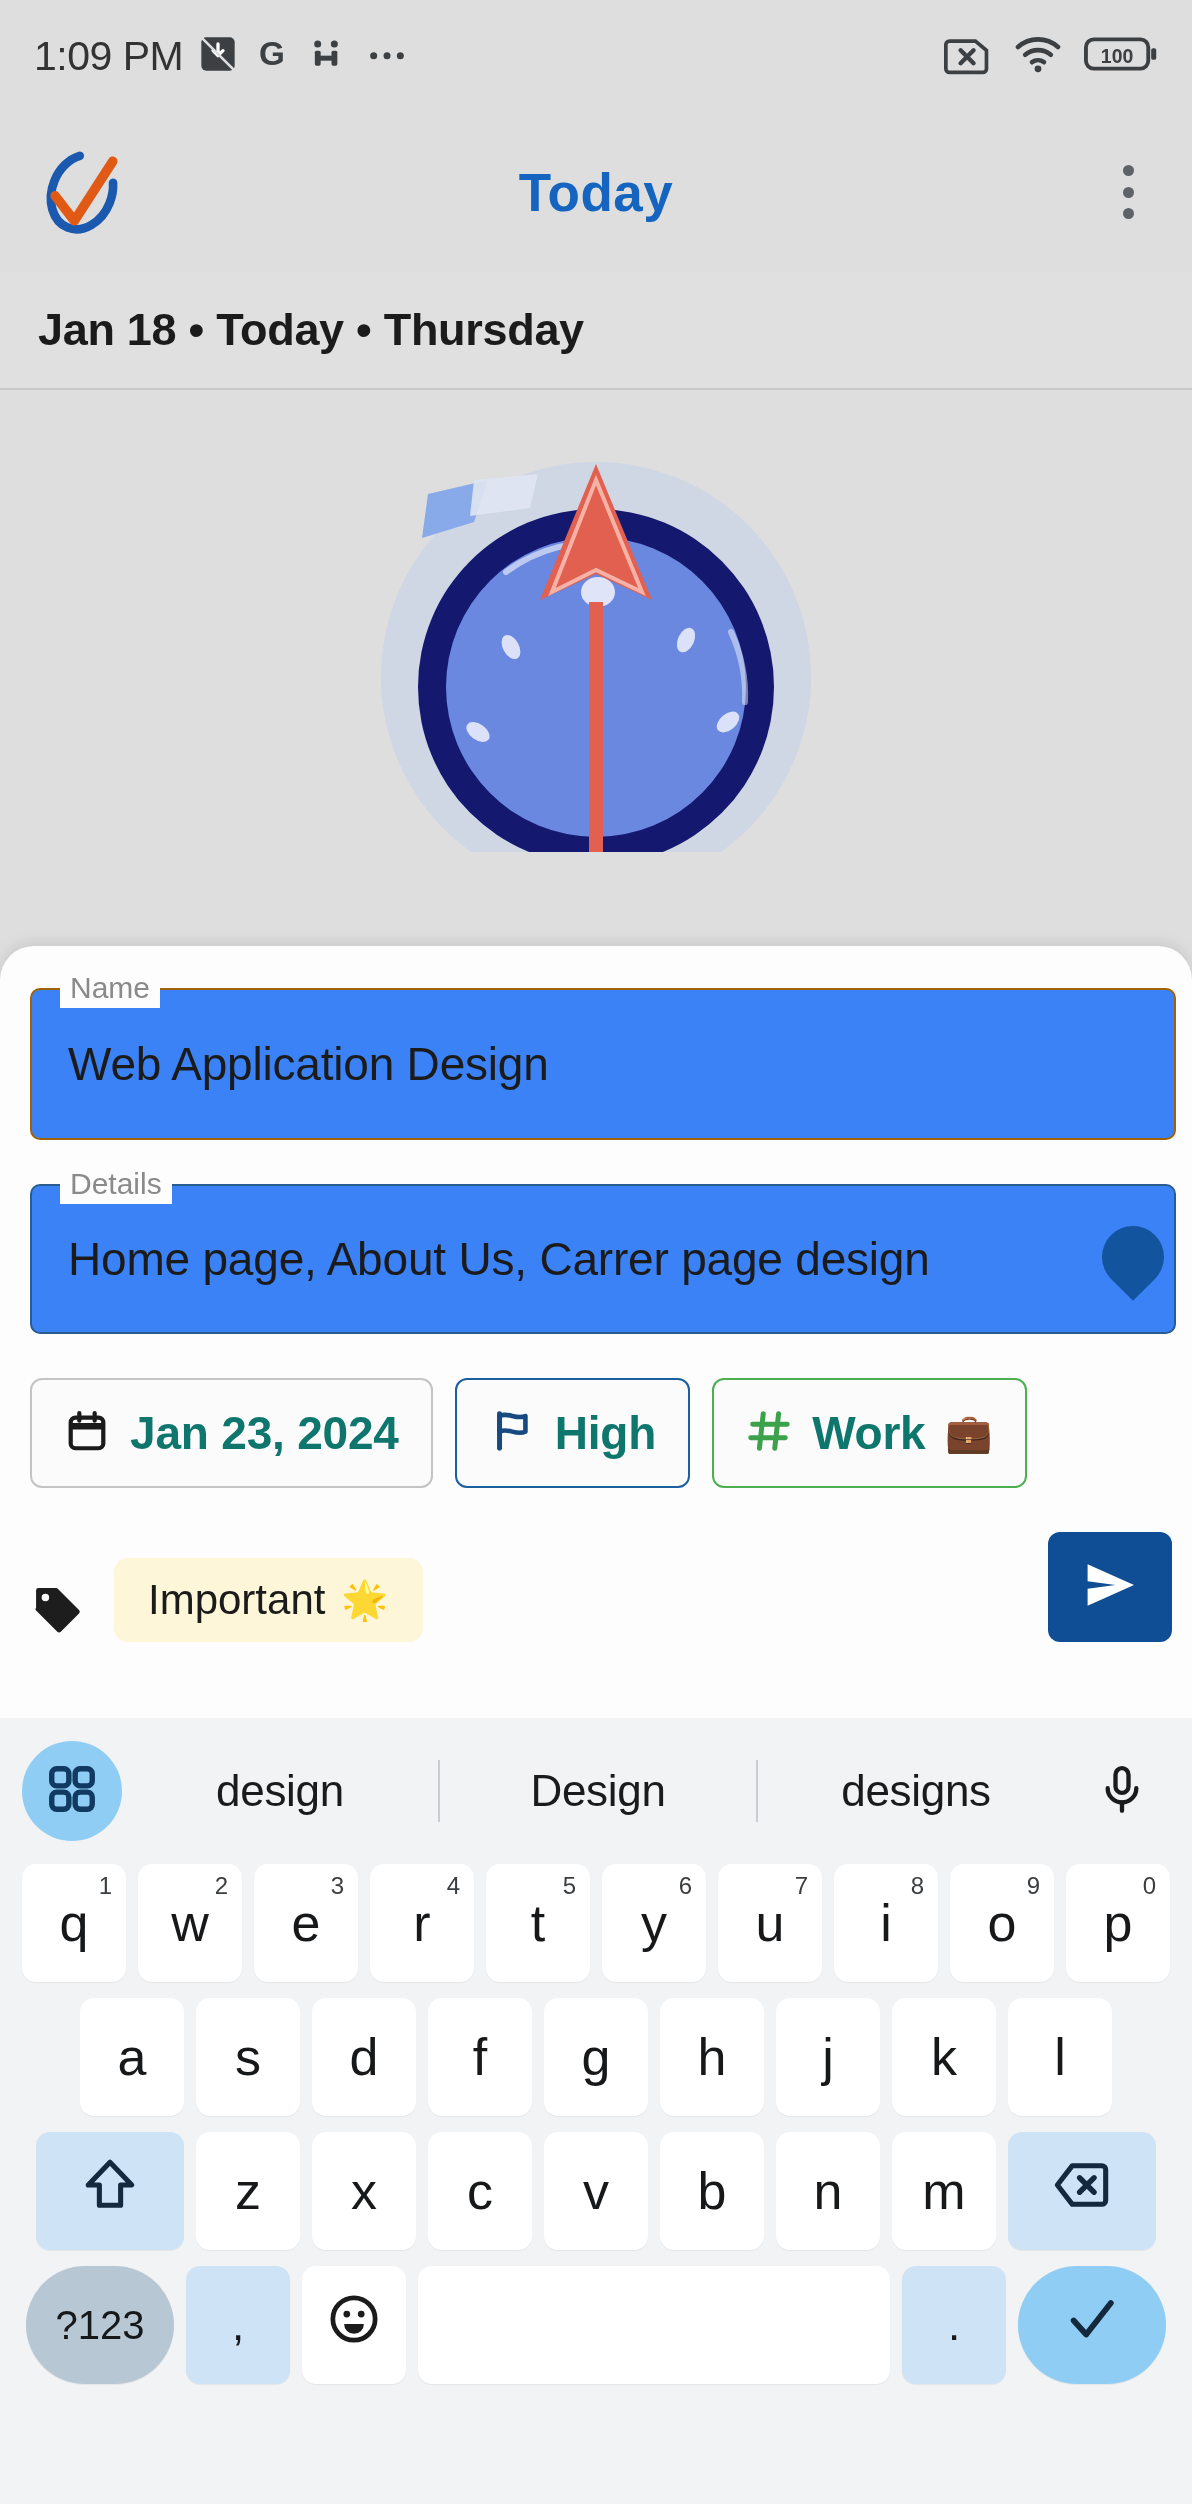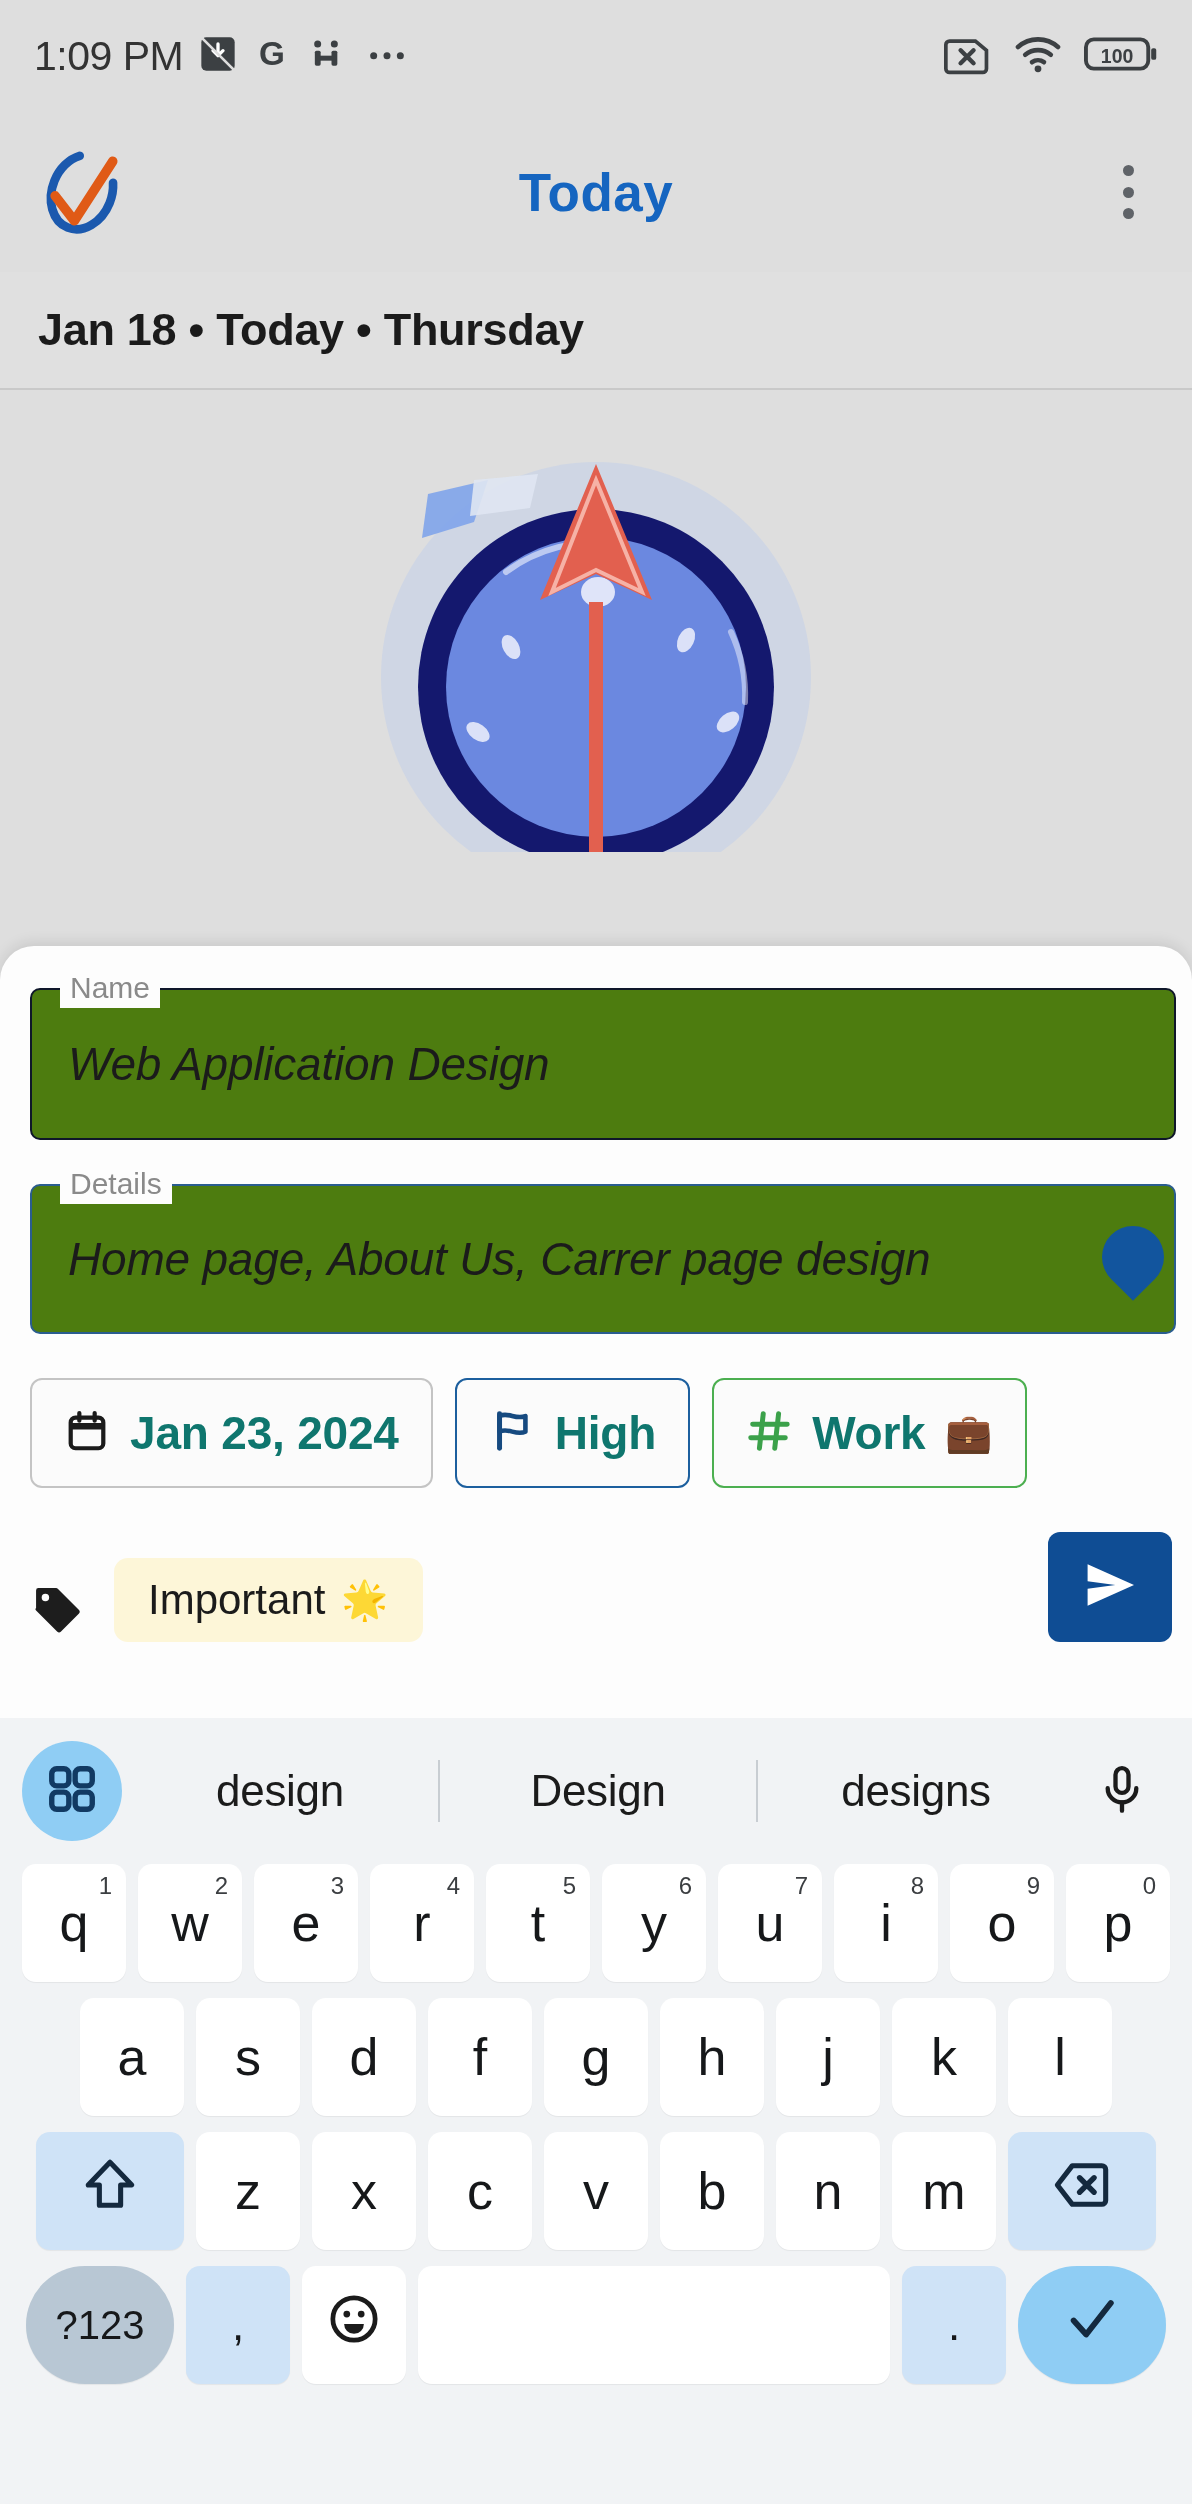--- a/index.html
+++ b/index.html
@@ -83,23 +83,23 @@
     width: 1192px; height: 772px;
     background: #fdfdfd;
     border-radius: 34px 34px 0 0;
     box-shadow: 0 -4px 14px rgba(0,0,0,0.09);
     padding: 42px 16px 0 30px;
   }
 
   
   .field { position: relative; margin-bottom: 44px; }
   .field-box {
-    width: 100%; border: 2px solid #0f172a; border-radius: 10px;
-    background: #4d7c0f; height: 152px;
-    display: flex; align-items: center; padding: 0 36px; font-style: italic;
+    width: 100%; border: 2px solid #a16207; border-radius: 10px;
+    background: #3b82f6; height: 152px;
+    display: flex; align-items: center; padding: 0 36px;
   }
   .field.focused .field-box { border-color: #2a5d8f; }
   .field-label {
     position: absolute; top: -20px; left: 30px;
     background: #fdfdfd; padding: 0 10px;
     font-size: 30px; color: #8a8a8a; line-height: 40px;
   }
   .field-value {
     font-size: 46px; color: #1b1b1b; white-space: nowrap;
     overflow: hidden; letter-spacing: -0.2px;

